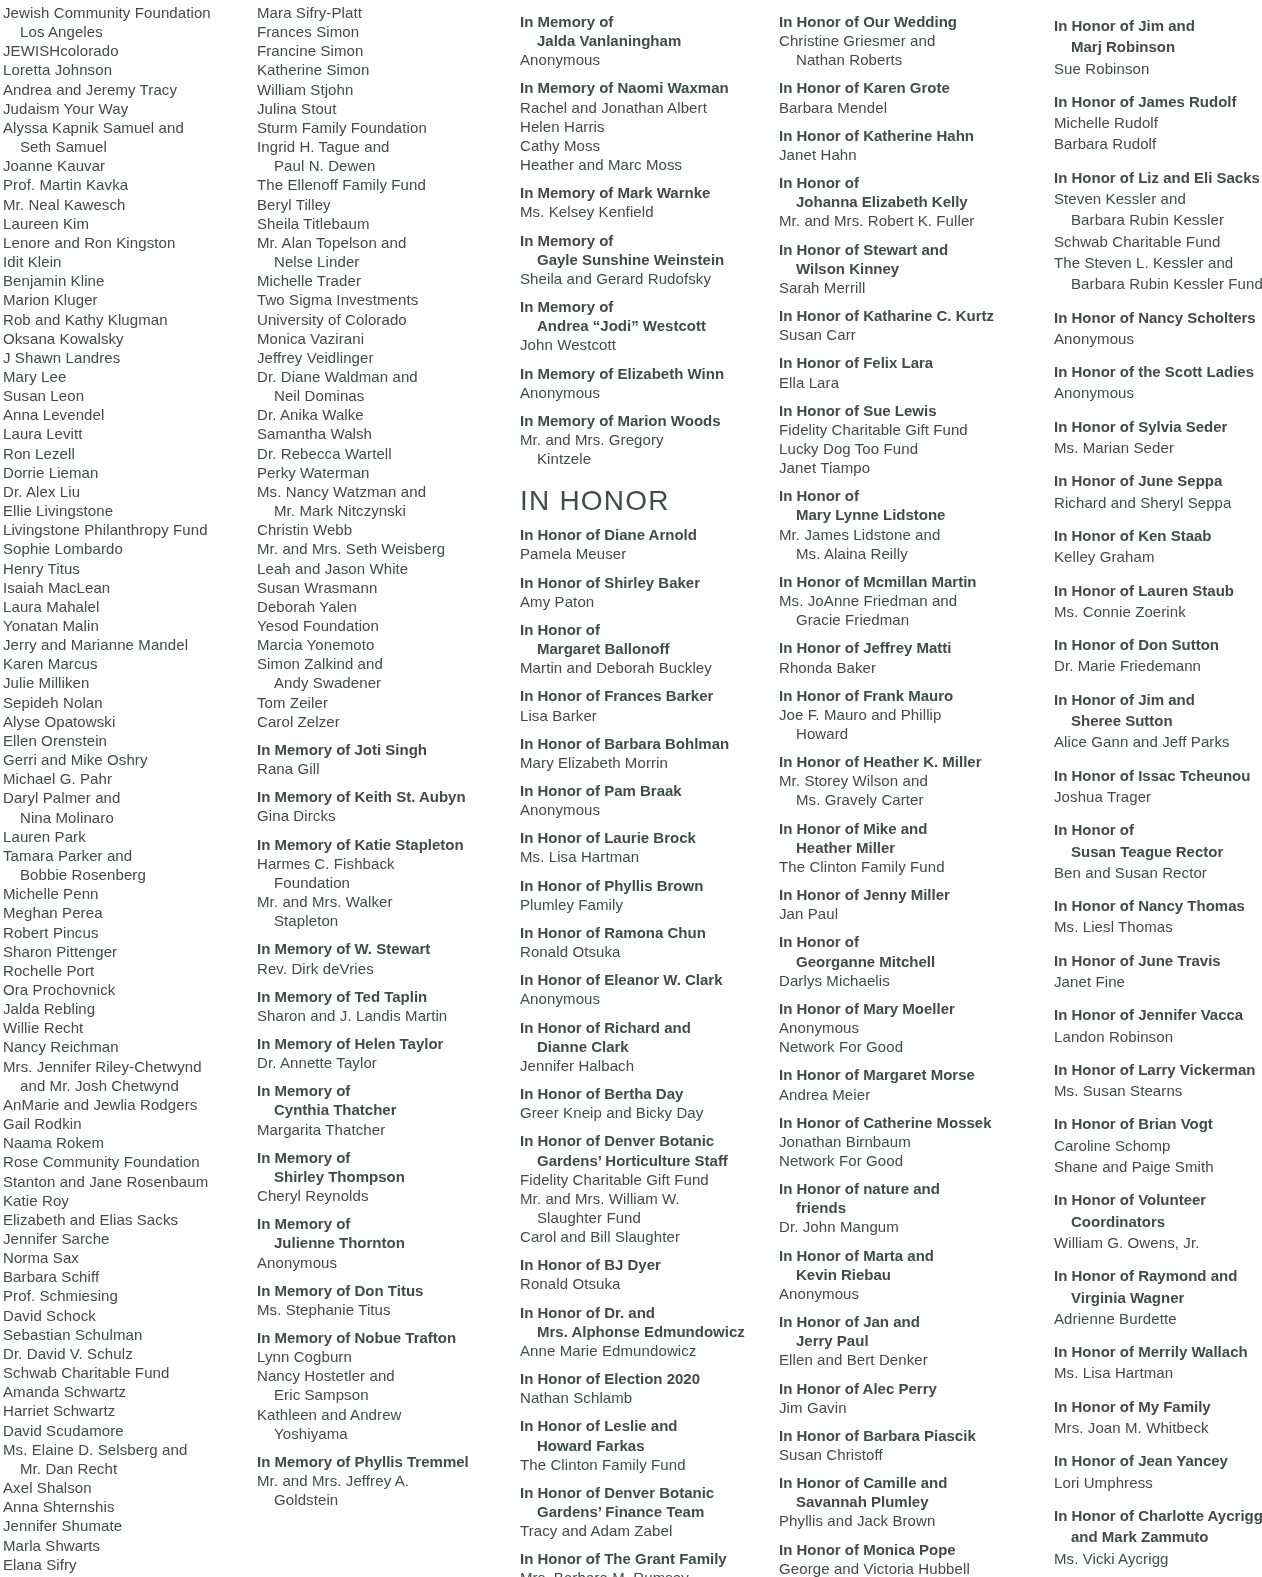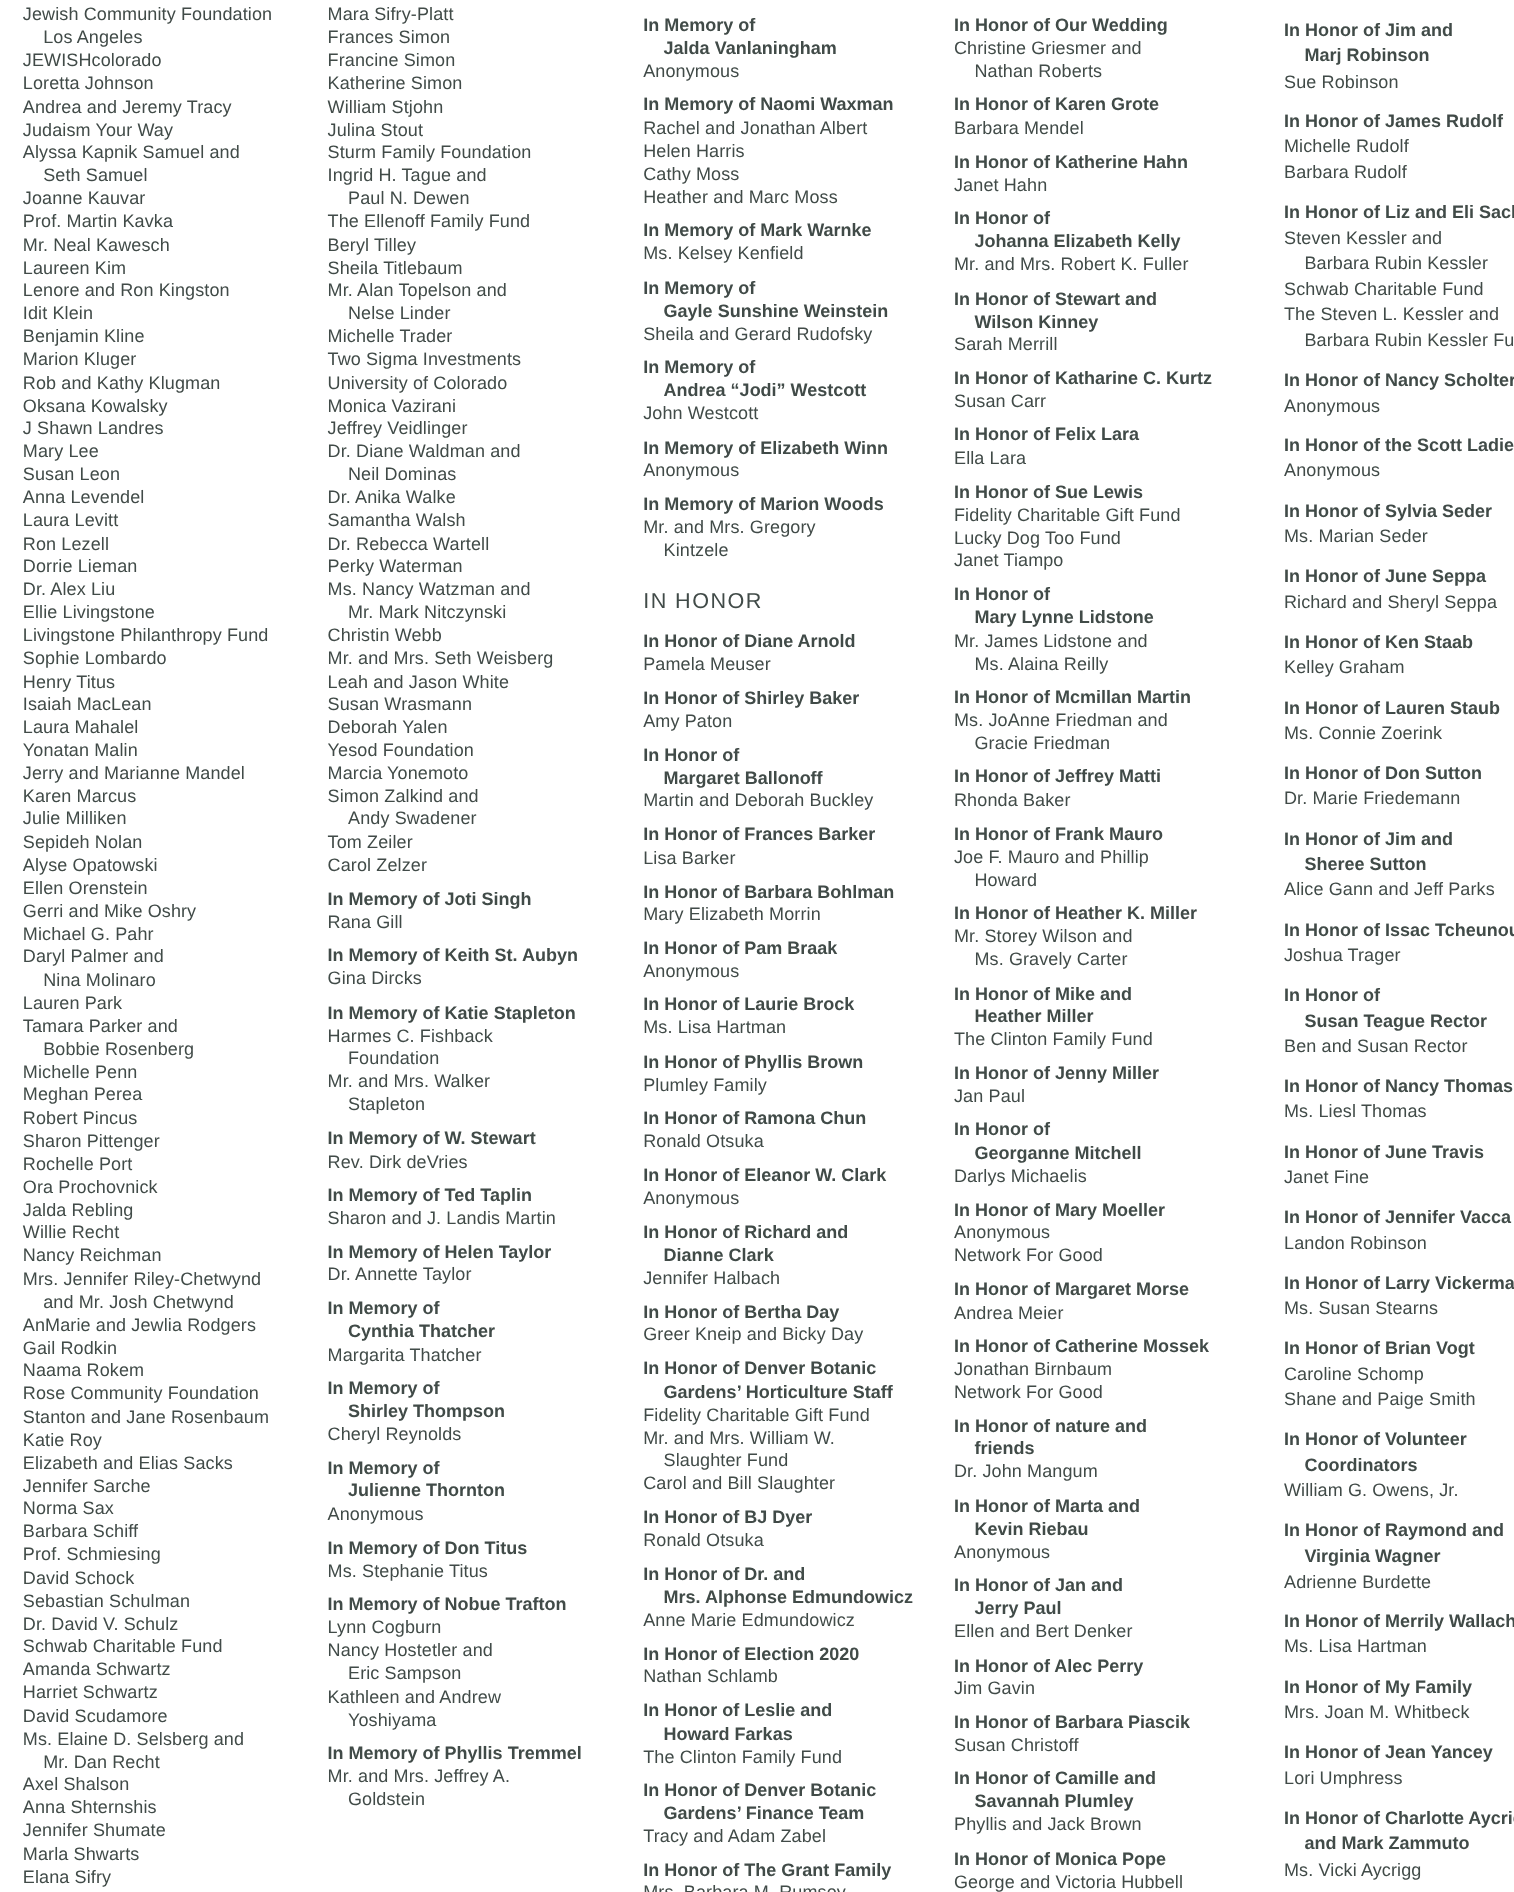--- a/index.html
+++ b/index.html
@@ -4,39 +4,39 @@
 <style>
   * { margin: 0; padding: 0; box-sizing: border-box; }
   html, body { background: #ffffff; }
   body {
     width: 1262px; height: 1577px; overflow: hidden;
     font-family: "Liberation Sans", sans-serif;
     color: #414b48;
   }
   .columns {
     display: flex; width: 1262px; height: 1577px;
-    padding: 3px 0 0 19px; align-items: flex-start;
+    padding: 3px 0 0 3px; align-items: flex-start;
   }
   .column { flex: 0 0 auto; overflow: visible; }
   .column.c1 { width: 254px; }
   .column.c2 { width: 263px; }
   .column.c3 { width: 259px; }
   .column.c4 { width: 259px; }
   .column.c5 { width: 224px; margin-left: 16px; }
   .line {
     font-size: 15px; line-height: 19.15px;
     white-space: nowrap; letter-spacing: 0.1px;
   }
   .column.wide .line { line-height: 21.3px; }
   .line.bold { font-weight: 700; letter-spacing: 0; }
   .line.indent { padding-left: 17px; }
   .block.entry { margin-top: 9px; }
   .column.wide .block.entry { margin-top: 12px; }
   .section-heading {
-    font-size: 18px; line-height: 30px; font-weight: 400;
+    font-size: 28px; line-height: 30px; font-weight: 400;
     letter-spacing: 1.2px; margin-top: 18px;
     color: #414b48; white-space: nowrap;
   }
 </style>
 </head>
 <body>
 
 <div class="columns" id="columns">
     <div class="column c1">
       <div class="block names">

